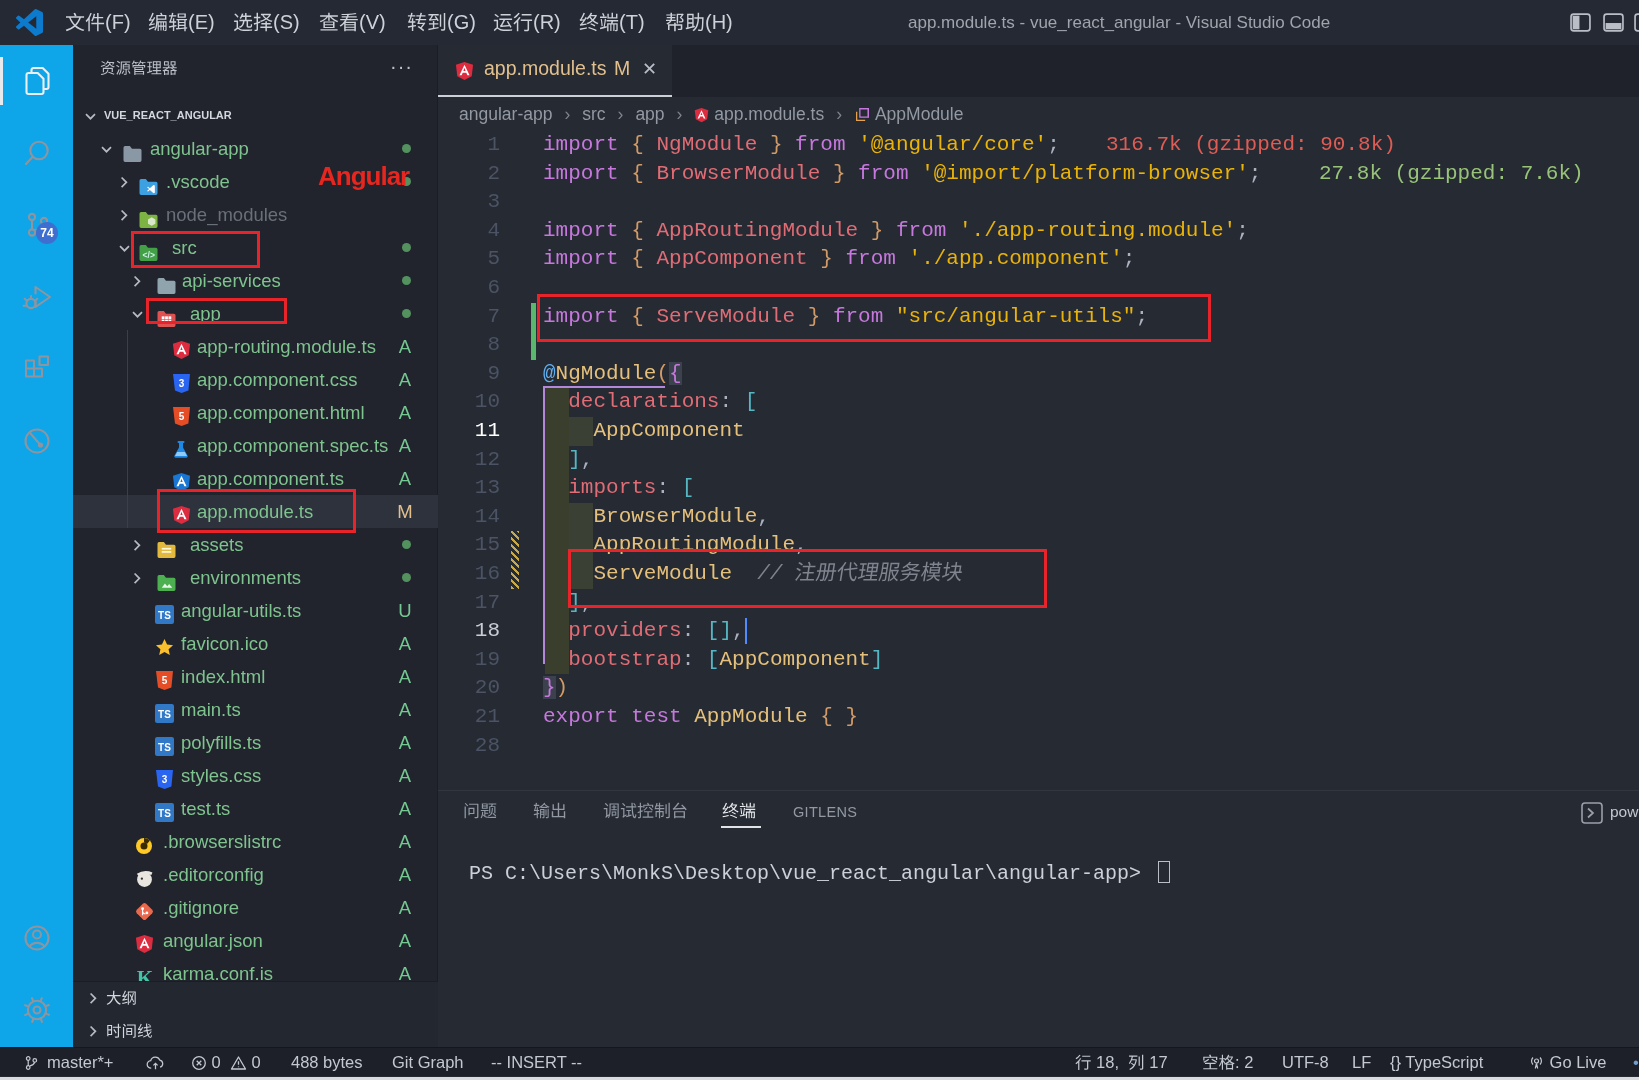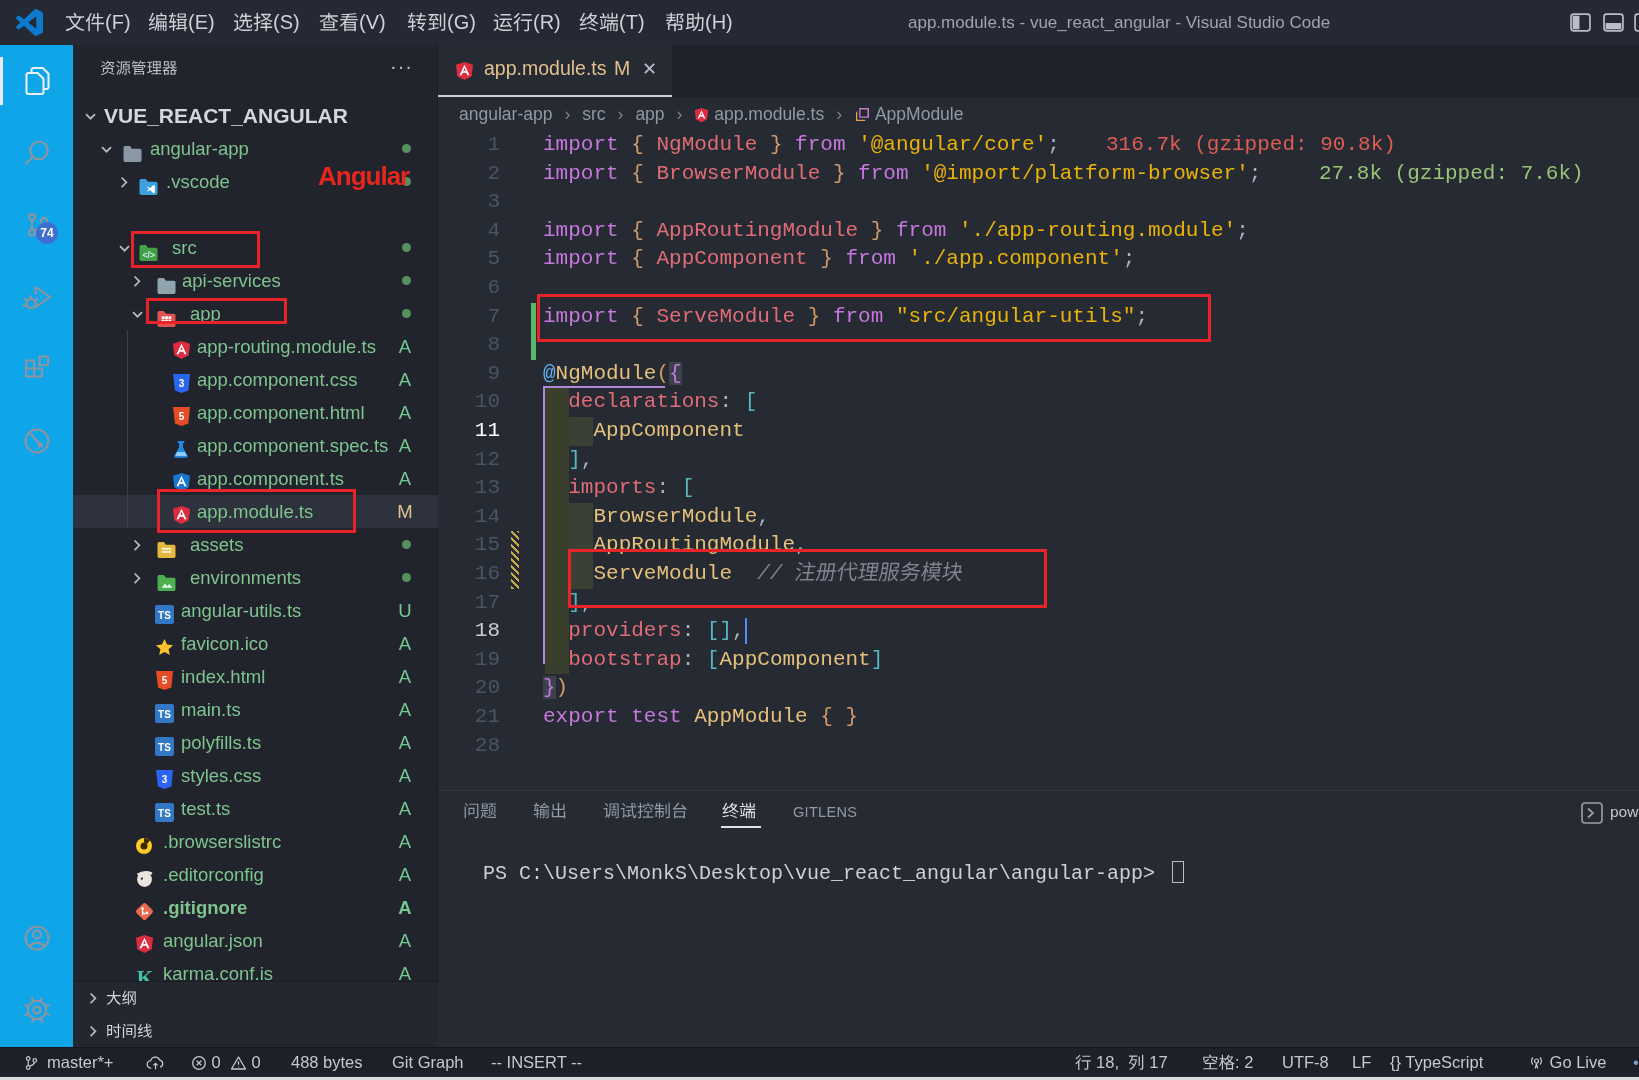--- a/index.html
+++ b/index.html
@@ -188,21 +188,21 @@
           <use href="#g6e90" x="1000"></use>
           <use href="#g7ba1" x="2000"></use>
           <use href="#g7406" x="3000"></use>
           <use href="#g5668" x="4000"></use>
         </svg></div>
       <div class="abs" style="left:317px;top:10px;color:#bdc1c9;font-size:20px;letter-spacing:1px">···</div>
       <div class="trow" style="top:54px;">
         <svg class="chev" style="left:9px;top:9px" viewBox="0 0 16 16">
           <path d="M4 6.2 L8.5 10.7 L13 6.2" fill="none" stroke="currentColor" stroke-width="1.7"></path>
         </svg>
-        <span class="abs" style="left:31px;color:#d3d7de;font-weight:bold;font-size:21px">VUE_REACT_ANGULAR</span>
+        <span class="abs" style="left:31px;color:#d3d7de;font-weight:bold;font-size:11px">VUE_REACT_ANGULAR</span>
       </div>
       <div class="trow" style="top:87px;">
         <svg class="chev" style="left:25px;top:9px" viewBox="0 0 16 16">
           <path d="M4 6.2 L8.5 10.7 L13 6.2" fill="none" stroke="currentColor" stroke-width="1.7"></path>
         </svg>
         <span class="ic" style="left:49px;top:8px"><svg width="21" height="18" viewBox="0 0 19 17">
             <path fill="#8a97a5" d="M1 2.5 A1.5 1.5 0 0 1 2.5 1 H7 l2 2.5 h7.5 A1.5 1.5 0 0 1 18 5 v9.5 A1.5 1.5 0 0 1 16.5 16 h-14 A1.5 1.5 0 0 1 1 14.5 Z"></path>
           </svg></span>
         <span class="abs" style="left:77px">angular-app</span>
         <span class="dot"></span>
@@ -210,20 +210,30 @@
       <div class="trow" style="top:120px;">
         <svg class="chev" style="left:43px;top:9px" viewBox="0 0 16 16">
           <path d="M5.6 3.5 L10.4 8.3 L5.6 13.1" fill="none" stroke="currentColor" stroke-width="1.7"></path>
         </svg>
         <span class="ic" style="left:65px;top:8px"><svg width="21" height="18" viewBox="0 0 19 17">
             <path fill="#3da0e0" d="M1 2.5 A1.5 1.5 0 0 1 2.5 1 H7 l2 2.5 h7.5 A1.5 1.5 0 0 1 18 5 v9.5 A1.5 1.5 0 0 1 16.5 16 h-14 A1.5 1.5 0 0 1 1 14.5 Z"></path>
             <path fill="#fff" d="M14.2 6.5 l-3.4 3.1 -1.7-1.3 -1 .5 2 1.7 -2 1.7 1 .5 1.7-1.3 3.4 3.1 1.3-.6 v-6.8 Z"></path>
           </svg></span>
         <span class="abs" style="left:93px">.vscode</span>
         <span class="dot"></span>
+      </div>
+      <div class="trow" style="top:153px;color:#697079;">
+        <svg class="chev" style="left:43px;top:9px" viewBox="0 0 16 16">
+          <path d="M5.6 3.5 L10.4 8.3 L5.6 13.1" fill="none" stroke="currentColor" stroke-width="1.7"></path>
+        </svg>
+        <span class="ic" style="left:65px;top:8px"><svg width="21" height="18" viewBox="0 0 19 17">
+            <path fill="#7cb342" d="M1 2.5 A1.5 1.5 0 0 1 2.5 1 H7 l2 2.5 h7.5 A1.5 1.5 0 0 1 18 5 v9.5 A1.5 1.5 0 0 1 16.5 16 h-14 A1.5 1.5 0 0 1 1 14.5 Z"></path>
+            <path fill="#d8e8c8" d="M12.5 6 l3.5 2 v4 l-3.5 2 -3.5-2 v-4 Z"></path>
+          </svg></span>
+        <span class="abs" style="left:93px">node_modules</span>
       </div>
       <div class="trow" style="top:186px;">
         <svg class="chev" style="left:43px;top:9px" viewBox="0 0 16 16">
           <path d="M4 6.2 L8.5 10.7 L13 6.2" fill="none" stroke="currentColor" stroke-width="1.7"></path>
         </svg>
         <span class="ic" style="left:65px;top:8px"><svg width="21" height="18" viewBox="0 0 19 17">
             <path fill="#43a047" d="M1 2.5 A1.5 1.5 0 0 1 2.5 1 H7 l2 2.5 h7.5 A1.5 1.5 0 0 1 18 5 v9.5 A1.5 1.5 0 0 1 16.5 16 h-14 A1.5 1.5 0 0 1 1 14.5 Z"></path>
             <text x="9.7" y="13" font-size="8" font-weight="bold" fill="#d0f0ec" text-anchor="middle" font-family="Liberation Sans">&lt;/&gt;</text>
           </svg></span>
         <span class="abs" style="left:99px">src</span>
@@ -397,21 +407,21 @@
       </div>
       <div class="trow" style="top:813px;">
         <span class="ic" style="left:62px;top:7px"><svg width="19" height="19" viewBox="0 0 18 18">
             <circle cx="9" cy="10" r="7" fill="#e9e5df"></circle>
             <circle cx="6.5" cy="9.2" r="1.1" fill="#333"></circle>
             <path d="M2.5 5.5 Q9 1.5 16 4.5" stroke="#e9e5df" stroke-width="2.6" fill="none"></path>
           </svg></span>
         <span class="abs" style="left:90px">.editorconfig</span>
         <span class="badge" style="color:#73c991">A</span>
       </div>
-      <div class="trow" style="top:846px;font-weight:bold;">
+      <div class="trow" style="top:846px;">
         <span class="ic" style="left:62px;top:7px"><svg width="19" height="19" viewBox="0 0 20 20">
             <rect x="3" y="3" width="14" height="14" rx="2.5" transform="rotate(45 10 10)" fill="#e8694e"></rect>
             <circle cx="8" cy="7" r="1.5" fill="#fff"></circle>
             <circle cx="12.5" cy="11.5" r="1.5" fill="#fff"></circle>
             <path d="M8 8.5 V14 M8 10 q0 2 3 2.5" stroke="#fff" stroke-width="1.2" fill="none"></path>
           </svg></span>
         <span class="abs" style="left:90px">.gitignore</span>
         <span class="badge" style="color:#73c991">A</span>
       </div>
       <div class="trow" style="top:879px;">
@@ -554,21 +564,21 @@
           <use href="#g7ec8" x="0"></use>
           <use href="#g7aef" x="1000"></use>
         </svg></div>
       <div class="abs" style="left:283px;top:35px;width:40px;height:2px;background:#dfe2e7"></div>
       <div class="ptab" style="left:355px;letter-spacing:.3px;font-size:14.5px">GITLENS</div>
       <svg class="abs" style="left:1143px;top:11px" width="22" height="22" viewBox="0 0 22 22">
         <rect x="1" y="1" width="20" height="20" rx="3" fill="none" stroke="#9aa0aa" stroke-width="1.6"></rect>
         <path d="M7 6.5 L12 11 7 15.5" fill="none" stroke="#9aa0aa" stroke-width="1.7"></path>
       </svg>
       <div class="ptab" style="left:1172px;color:#c3c8d1">pow</div>
-      <div class="abs" style="left:45px;top:70px;font:20px/26px 'Liberation Mono',monospace;color:#ccd1d9">PS C:\Users\MonkS\Desktop\vue_react_angular\angular-app&gt; <span style="display:inline-block;width:12px;height:22px;border:1.6px solid #b9bec7;vertical-align:-4px;margin-left:5px"></span></div>
+      <div class="abs" style="left:31px;top:70px;font:20px/26px 'Liberation Mono',monospace;color:#ccd1d9">PS C:\Users\MonkS\Desktop\vue_react_angular\angular-app&gt; <span style="display:inline-block;width:12px;height:22px;border:1.6px solid #b9bec7;vertical-align:-4px;margin-left:5px"></span></div>
     </div>
     <div id="status">
       <div class="sitem" style="left:24px"><svg width="15" height="16" viewBox="0 0 16 16" style="vertical-align:-3px">
           <circle cx="4.5" cy="3.2" r="1.9" fill="none" stroke="#c3c8d1" stroke-width="1.3"></circle>
           <circle cx="11.5" cy="5.2" r="1.9" fill="none" stroke="#c3c8d1" stroke-width="1.3"></circle>
           <circle cx="4.5" cy="12.8" r="1.9" fill="none" stroke="#c3c8d1" stroke-width="1.3"></circle>
           <path d="M4.5 5.1 V10.9 M11.5 7.1 a6.5 6.5 0 0 1-5.2 3.9" fill="none" stroke="#c3c8d1" stroke-width="1.3"></path>
         </svg></div>
       <div class="sitem" style="left:47px">master*+</div>
       <div class="sitem" style="left:146px"><svg width="19" height="16" viewBox="0 0 20 16" style="vertical-align:-3px">

